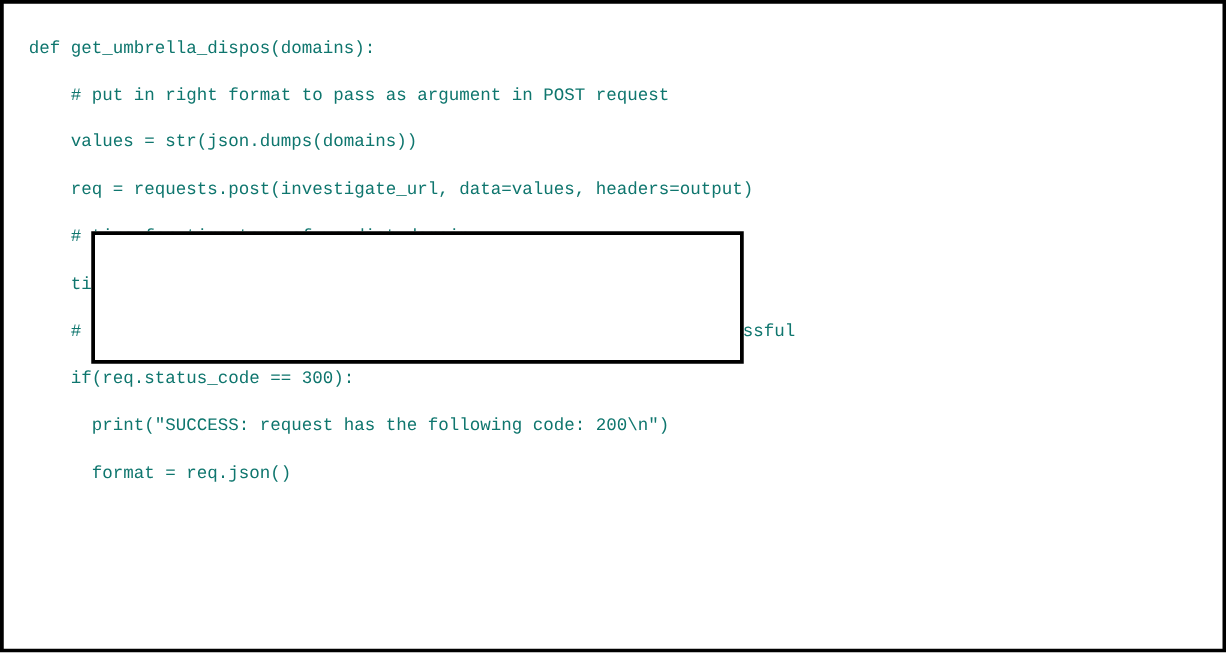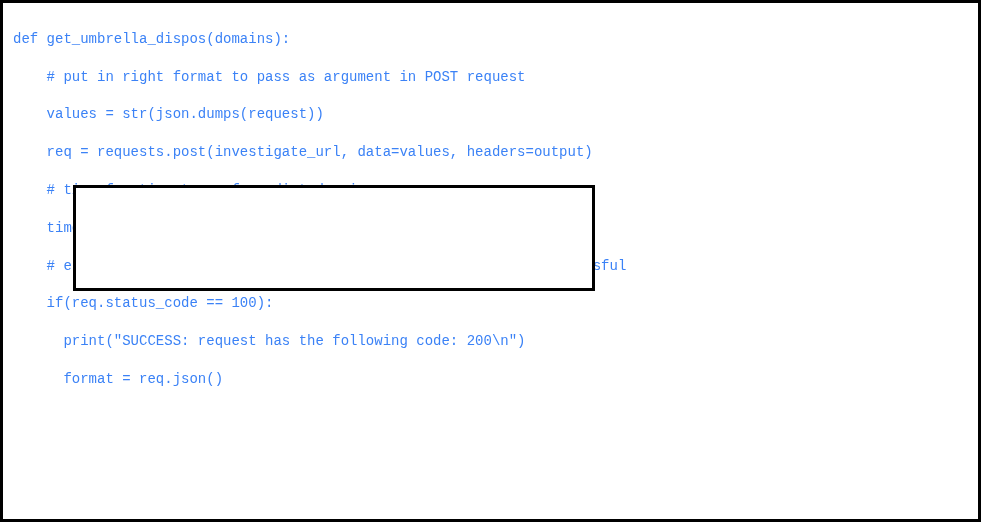--- a/index.html
+++ b/index.html
@@ -7,25 +7,25 @@
     padding: 0;
     width: 981px;
     height: 522px;
     background: #fff;
   }
   .outer {
     box-sizing: border-box;
     width: 981px;
     height: 522px;
     border: 3px solid #000;
-    padding: 8px 10px 8px 10px;
+    padding: 8px 10px 8px 20px;
     font-family: "Courier New", Courier, monospace;
     font-size: 14px;
     line-height: 1.35;
-    color: #3b82f6;
+    color: #0f766e;
     position: relative;
     white-space: pre;
     overflow: hidden;
   }
   .code-line {
     white-space: pre;
   }
   .blank-box {
     position: absolute;
     left: 70px;
@@ -35,26 +35,26 @@
     border: 3px solid #000;
     background: #fff;
   }
 </style>
 </head>
 <body>
 
 <div class="outer">
 <div class="code-line">def get_umbrella_dispos(domains):</div>
 <div class="code-line">    # put in right format to pass as argument in POST request</div>
-<div class="code-line">    values = str(json.dumps(request))</div>
+<div class="code-line">    values = str(json.dumps(domains))</div>
 <div class="code-line">    req = requests.post(investigate_url, data=values, headers=output)</div>
 <div class="code-line">    # time for timestamp of verdict domain</div>
 <div class="code-line">    time = datetime.now().isoformat()</div>
 <div class="code-line">    # error handling if true then the request was HTTP 200, so successful</div>
-<div class="code-line">    if(req.status_code == 100):</div>
+<div class="code-line">    if(req.status_code == 300):</div>
 <div class="code-line">      print("SUCCESS: request has the following code: 200\n")</div>
 <div class="code-line">      format = req.json()</div>
 <div style="height:130px;"></div>
 
 
 
 
 
 
 

